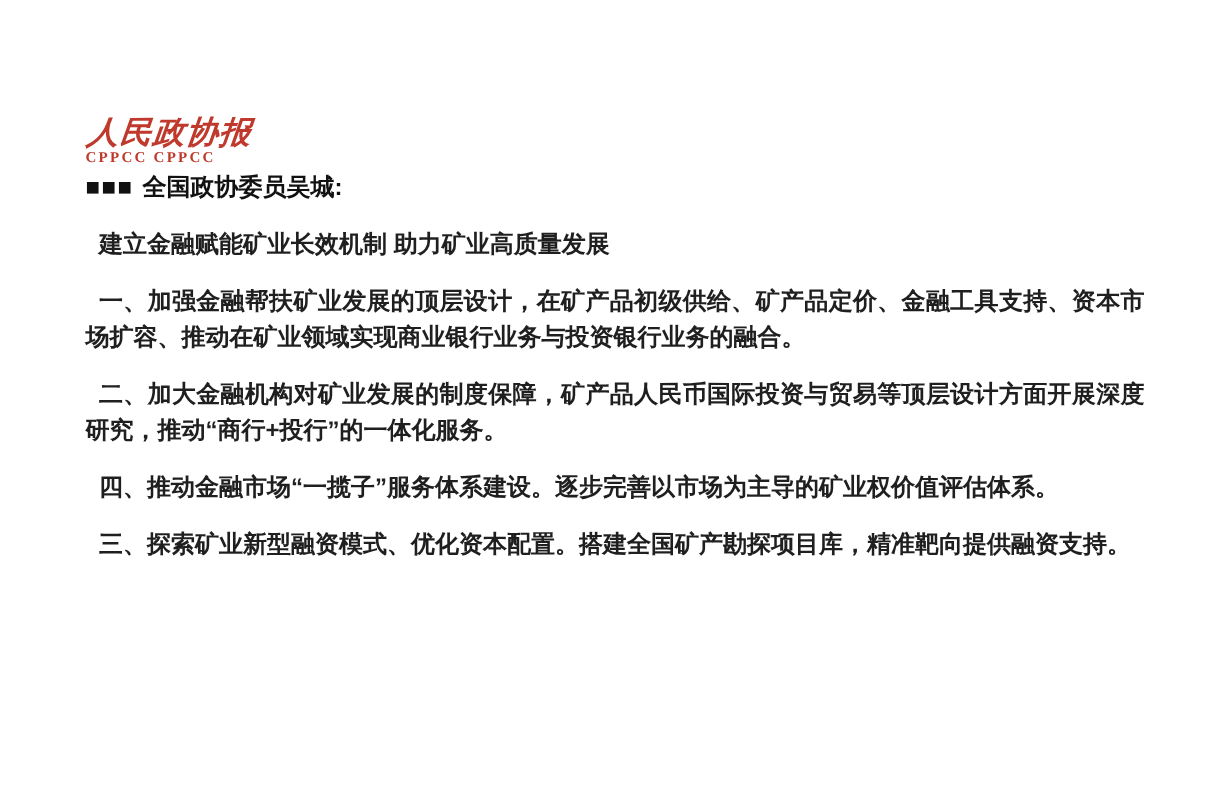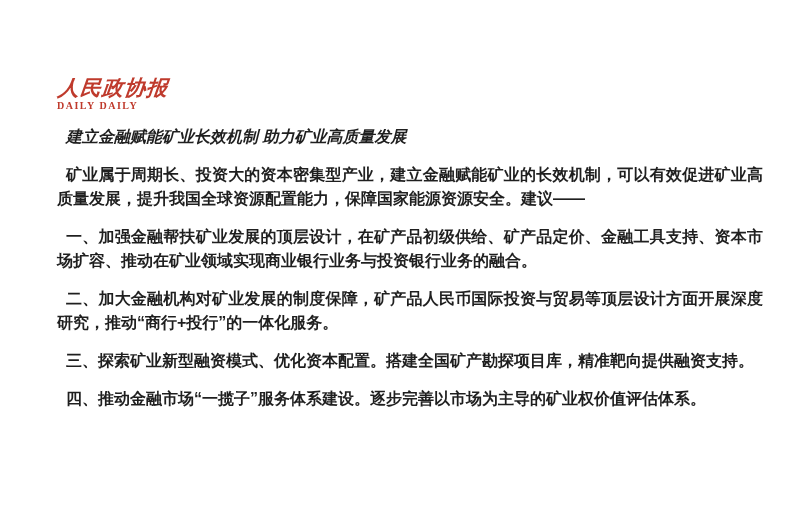--- a/index.html
+++ b/index.html
@@ -54,49 +54,50 @@
     letter-spacing: 1px;
     margin-right: 6px;
   }
   .title {
     margin: 14px 0 0 0;
     font-size: 16px;
     font-weight: 700;
     line-height: 24px;
     text-indent: 9px;
     color: #1f1f1f;
-    font-style: italic;
   }
   .para {
     margin: 14px 0 0 0;
     font-size: 16px;
     font-weight: 700;
     line-height: 24px;
     text-indent: 9px;
     color: #1f1f1f;
     text-align: justify;
     text-justify: inter-ideograph;
   }
 </style>
 </head>
 <body>
 
 <div class="page">
 
   <div class="masthead">
     <div class="logo-cn">人民政协报</div>
-    <div class="logo-en">DAILY DAILY</div>
+    <div class="logo-en">CPPCC CPPCC</div>
   </div>
 
+  <div class="byline">
+    <span class="squares">■■■</span><span>全国政协委员吴城:</span>
+  </div>
 
   <h1 class="title">建立金融赋能矿业长效机制 助力矿业高质量发展</h1>
 
-  <p class="para">矿业属于周期长、投资大的资本密集型产业，建立金融赋能矿业的长效机制，可以有效促进矿业高质量发展，提升我国全球资源配置能力，保障国家能源资源安全。建议——</p>
 
   <p class="para">一、加强金融帮扶矿业发展的顶层设计，在矿产品初级供给、矿产品定价、金融工具支持、资本市场扩容、推动在矿业领域实现商业银行业务与投资银行业务的融合。</p>
 
   <p class="para">二、加大金融机构对矿业发展的制度保障，矿产品人民币国际投资与贸易等顶层设计方面开展深度研究，推动“商行+投行”的一体化服务。</p>
 
+  <p class="para">四、推动金融市场“一揽子”服务体系建设。逐步完善以市场为主导的矿业权价值评估体系。</p>
+
   <p class="para">三、探索矿业新型融资模式、优化资本配置。搭建全国矿产勘探项目库，精准靶向提供融资支持。</p>
-
-  <p class="para">四、推动金融市场“一揽子”服务体系建设。逐步完善以市场为主导的矿业权价值评估体系。</p>
 
 </div>
 
 </body></html>

